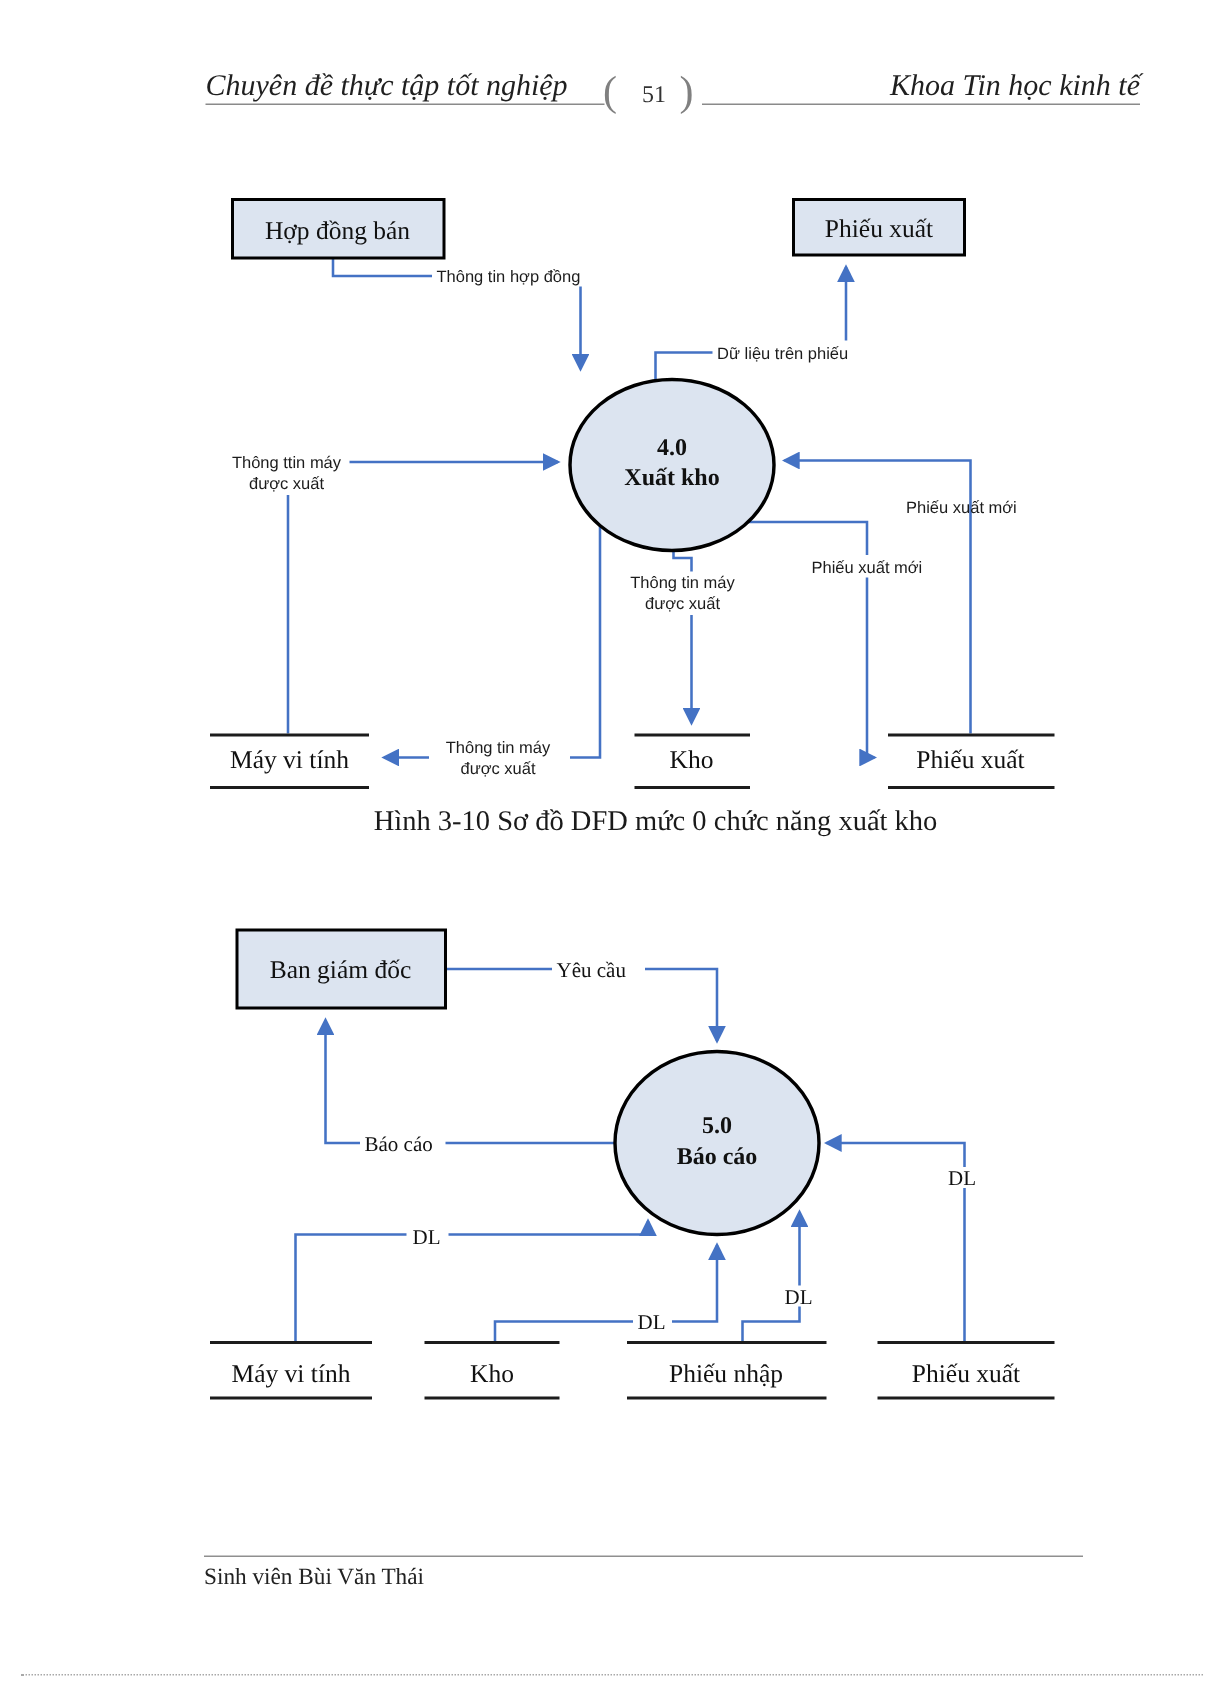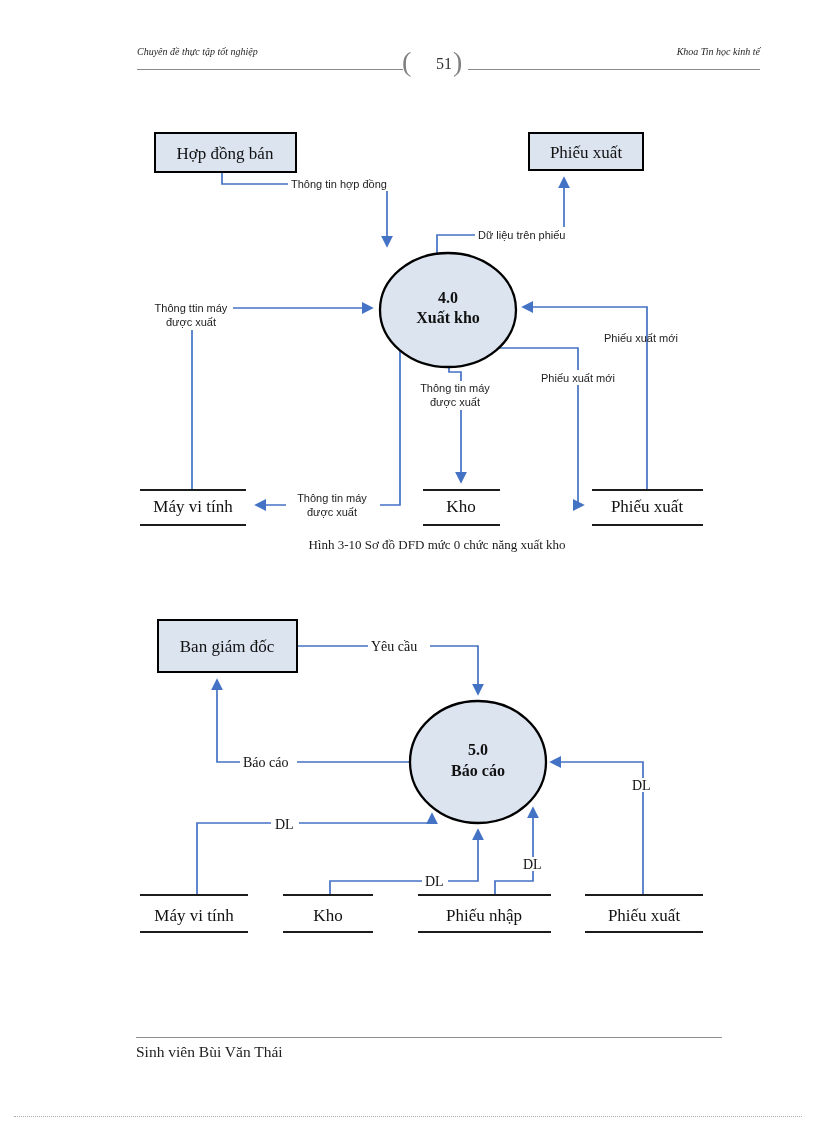--- a/index.html
+++ b/index.html
@@ -1,24 +1,24 @@
 <!DOCTYPE html>
 <html><head>
 <meta charset="utf-8">
 <style>
   html,body{margin:0;padding:0;background:#fff;}
   .page{position:relative;width:816px;height:1123px;background:#ffffff;overflow:hidden;
         font-family:"Liberation Serif", serif;color:#1a1a1a;}
   .abs{position:absolute;}
-  .hdr-title{font-style:italic;font-size:10px;color:#1f1f1f;white-space:nowrap;}
+  .hdr-title{font-style:italic;font-size:20px;color:#1f1f1f;white-space:nowrap;}
   .hdr-rule{border-top:1.2px solid #8a8a8a;height:0;}
   .brace{font-size:28px;color:#808080;font-family:"Liberation Serif",serif;line-height:1;}
   .pagenum{font-size:16px;color:#333;}
   .caption{width:816px;text-align:center;padding-left:58px;box-sizing:border-box;
-           font-size:13px;color:#1a1a1a;}
+           font-size:19px;color:#1a1a1a;}
   .ftr-rule{border-top:1.2px solid #8f8f8f;height:0;}
   .ftr-text{font-size:15.5px;color:#222;}
   .dot-rule{border-top:1.5px dotted #a8a8a8;height:0;}
   svg text{font-family:"Liberation Serif",serif;fill:#111;}
   svg text.sans{font-family:"Liberation Sans",sans-serif;font-size:11px;fill:#1c1c1c;}
   svg text.node{font-size:17px;}
   svg text.proc{font-size:16px;font-weight:bold;}
   svg text.flow-serif{font-size:14px;}
   .flowline{stroke:#4472c4;stroke-width:1.7;fill:none;}
   .storeline{stroke:#1c1c1c;stroke-width:2;}
@@ -28,21 +28,21 @@
 </head>
 <body>
 
 <div class="page">
 
   <div class="abs hdr-title" style="left:137px;top:46px;">Chuyên đề thực tập tốt nghiệp</div>
   <div class="abs hdr-title" style="right:56px;top:46px;margin-left:36px;">Khoa Tin học kinh tế</div>
   <div class="abs hdr-rule" style="left:137px;top:69px;width:266px;"></div>
   <div class="abs hdr-rule" style="left:468px;top:69px;width:292px;"></div>
   <div class="abs brace" style="left:402px;top:48px;">(</div>
-  <div class="abs pagenum" style="left:420px;top:55px;width:32px;text-align:right;">51</div>
+  <div class="abs pagenum" style="left:420px;top:55px;width:32px;text-align:center;">51</div>
   <div class="abs brace" style="left:453px;top:48px;">)</div>
 
   <svg class="abs" style="left:0;top:120px;" width="816" height="412" viewBox="0 0 816 412">
     <defs>
       <marker id="arr" viewBox="0 0 10 10" refX="8.5" refY="5" markerWidth="7" markerHeight="7" orient="auto-start-reverse">
         <path d="M0,0 L10,5 L0,10 z" fill="#4472c4"></path>
       </marker>
     </defs>
 
     <path class="flowline" d="M222,52 V64 H387 V126" marker-end="url(#arr)"></path>

